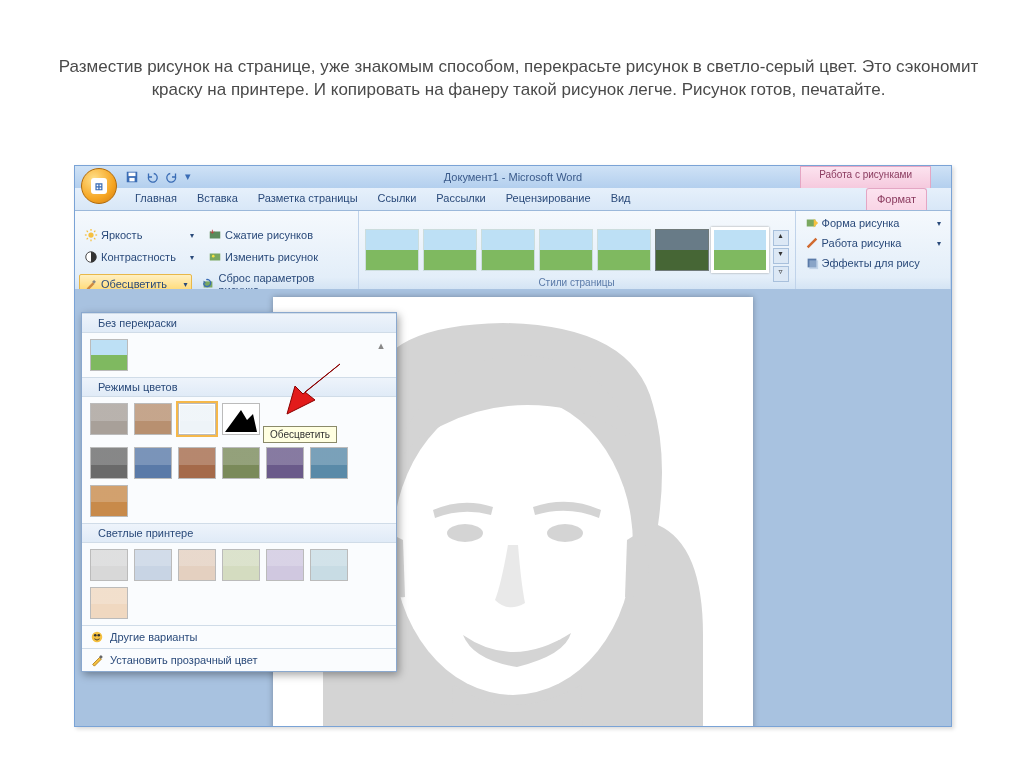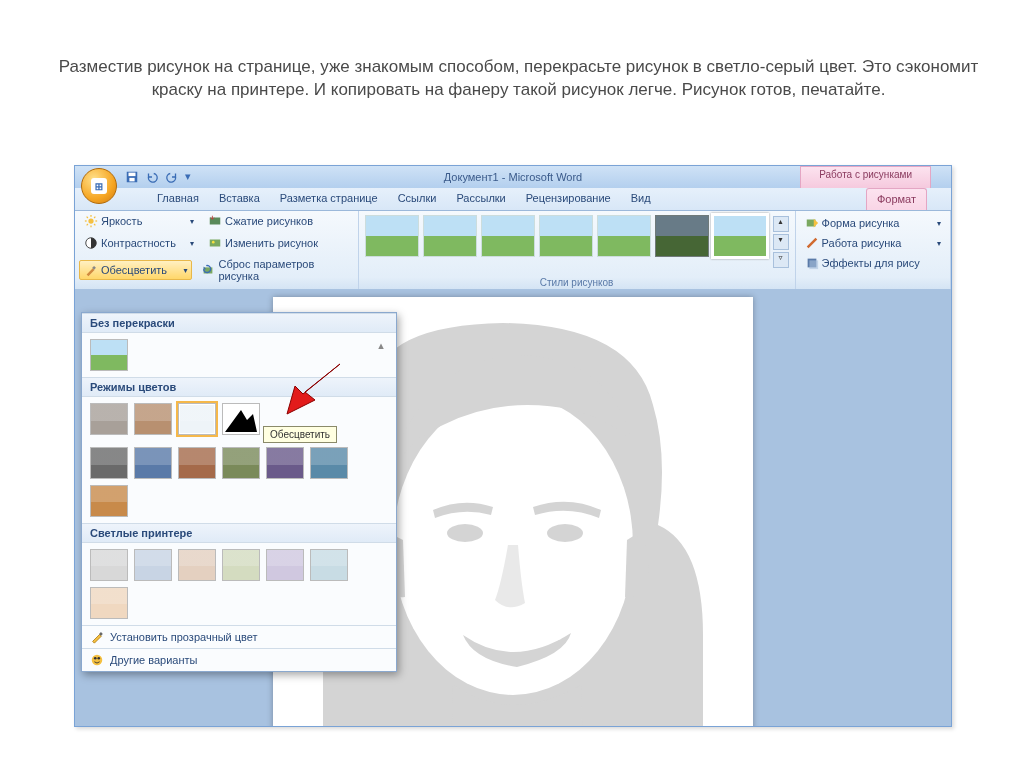--- a/index.html
+++ b/index.html
@@ -8,47 +8,47 @@
   .app{position:absolute;top:165px;left:74px;width:876px;height:560px;border:1px solid #7aa3d6;box-shadow:2px 2px 4px rgba(0,0,0,.15);background:linear-gradient(#c8dbf0,#b7d0ea);overflow:hidden}
   
   .titlebar{height:22px;background:linear-gradient(#cfe2f6,#b3cfee);display:flex;align-items:center;position:relative}
   .orb{width:34px;height:34px;border-radius:50%;background:radial-gradient(circle at 35% 30%,#ffe08a,#f6a623 60%,#d07a10);border:1px solid #b06a0a;position:absolute;left:6px;top:2px;z-index:5;display:flex;align-items:center;justify-content:center}
   .orb div{width:16px;height:16px;background:#fff;border-radius:3px;display:flex;align-items:center;justify-content:center;color:#3a6cb5;font-weight:bold;font-size:10px}
   .qat{margin-left:50px;display:flex;gap:6px;align-items:center}
   .qat span{width:14px;height:14px;display:inline-block}
   .title{position:absolute;left:50%;transform:translateX(-50%);color:#3a5a8a;font-size:11px}
   .contextual-tab-label{position:absolute;right:20px;top:0;height:18px;padding:2px 18px;background:linear-gradient(#fce3ef,#f5c8dd);border:1px solid #e4a6c4;border-bottom:none;color:#8a3a5e;font-size:10px}
   
-  .tabs{height:22px;background:linear-gradient(#e6f0fb,#d8e7f7);display:flex;padding-left:72px;border-bottom:1px solid #9bb8da;position:relative}
+  .tabs{height:22px;background:linear-gradient(#e6f0fb,#d8e7f7);display:flex;padding-left:50px;border-bottom:1px solid #9bb8da;position:relative}
   .tab{padding:4px 10px 0;color:#2a4a7a;cursor:pointer}
   .tab.active{background:linear-gradient(#fce3ef,#f9d5e6);border:1px solid #e4a6c4;border-bottom:none;border-radius:3px 3px 0 0;color:#8a3a5e}
   
   .ribbon{height:78px;background:linear-gradient(#f5f9fd,#e3eef9 85%,#d4e4f4);border-bottom:1px solid #9bb8da;display:flex}
-  .group{border-right:1px solid #c0d3ea;padding:0 4px 0;display:flex;flex-direction:column;position:relative}
+  .group{border-right:1px solid #c0d3ea;padding:14px 4px 0;display:flex;flex-direction:column;position:relative}
   .group-label{position:absolute;bottom:1px;left:0;right:0;text-align:center;font-size:10px;color:#5a7aa8}
   .adjust{width:300px}
   .adjust-row{display:flex;gap:4px;margin-bottom:2px;align-items:center}
   .btn{display:flex;align-items:center;gap:3px;padding:2px 4px;color:#2a4a7a;cursor:pointer;border:1px solid transparent;border-radius:2px}
   .btn.hl{background:linear-gradient(#fff0c2,#ffd76a);border-color:#e8b84a}
   .ico{width:14px;height:14px;display:inline-block;flex-shrink:0}
   .gallery{flex:1;display:flex;align-items:flex-start;padding:4px 2px;gap:4px;overflow:hidden}
   .thumb{width:52px;height:40px;background:linear-gradient(#bde0f5 50%,#7fb960 50%);border:1px solid #cdd;cursor:pointer;position:relative}
   .thumb.dark{filter:brightness(.55)}
   .thumb.sel{outline:2px solid #333}
   .thumb.frame::after{content:"";position:absolute;inset:-3px;border:3px solid #fff;box-shadow:0 0 2px #999}
   .pic-tools{width:160px;padding:2px 4px}
   
   .doc-area{position:absolute;top:123px;left:0;right:0;bottom:0;background:#a8c2e0;display:flex;justify-content:center;overflow:hidden}
   .page{width:480px;height:600px;background:#fff;margin-top:8px;box-shadow:0 0 6px rgba(0,0,0,.3);display:flex;align-items:flex-start;justify-content:center}
   .face{width:380px;height:440px;margin-top:18px;position:relative}
   
   .face svg{width:100%;height:100%}
   
   .dropdown{position:absolute;left:6px;top:146px;width:314px;background:#fafcfe;border:1px solid #8aa8ce;box-shadow:2px 3px 8px rgba(0,0,0,.35);z-index:20}
-  .dd-section-hdr{background:linear-gradient(#eef4fb,#e0ebf7);padding:3px 8px;font-weight:bold;color:#2a4a7a;border-bottom:1px solid #d0dce8;border-top:1px solid #d0dce8}
+  .dd-section-hdr{background:linear-gradient(#eef4fb,#e0ebf7);padding:3px 16px;font-weight:normal;color:#2a4a7a;border-bottom:1px solid #d0dce8;border-top:1px solid #d0dce8}
   .dd-row{display:flex;gap:6px;padding:6px 8px;flex-wrap:wrap}
   .sw{width:36px;height:30px;border:1px solid #bbb;cursor:pointer;background:#ccc}
   .sw.hover{outline:2px solid #f5b84a;box-shadow:0 0 0 1px #fff inset}
   .dd-foot{border-top:1px solid #d0dce8;padding:4px 8px;display:flex;align-items:center;gap:6px;color:#2a4a7a;cursor:pointer}
   .tooltip{position:absolute;left:188px;top:260px;background:#ffffe1;border:1px solid #8a8a6a;padding:2px 6px;font-size:10px;z-index:25;color:#333}
   
   .arrow{position:absolute;left:210px;top:196px;z-index:26;width:60px;height:54px}
   .scrollbtn{width:14px;height:14px;background:#dce8f5;border:1px solid #a8c0dc;margin:1px 0}
 </style>
 </head>
@@ -79,21 +79,21 @@
             </svg></span>
         <span style="color:#3a6cb5">▾</span>
       </div>
       <div class="title">Документ1 - Microsoft Word</div>
       <div class="contextual-tab-label">Работа с рисунками</div>
     </div>
 
     <div class="tabs">
       <div class="tab">Главная</div>
       <div class="tab">Вставка</div>
-      <div class="tab">Разметка странице</div>
+      <div class="tab">Разметка страницы</div>
       <div class="tab">Ссылки</div>
       <div class="tab">Рассылки</div>
       <div class="tab">Рецензирование</div>
       <div class="tab">Вид</div>
       <div style="flex:1"></div>
       <div class="tab active" style="margin-right:24px">Формат</div>
     </div>
 
     <div class="ribbon">
       <div class="group adjust">
@@ -167,21 +167,21 @@
           <div class="thumb"></div>
           <div class="thumb"></div>
           <div class="thumb dark"></div>
           <div class="thumb sel frame"></div>
           <div style="display:flex;flex-direction:column;margin-left:2px">
             <div class="scrollbtn" style="font-size:8px;text-align:center">▴</div>
             <div class="scrollbtn" style="font-size:8px;text-align:center">▾</div>
             <div class="scrollbtn" style="font-size:8px;text-align:center">▿</div>
           </div>
         </div>
-        <div class="group-label">Стили рисунков</div>
+        <div class="group-label">Стили страницы</div>
       </div>
       <div class="group pic-tools">
         <div class="btn">
             <span class="ico"><svg viewBox="0 0 16 16">
                 <rect x="2" y="4" width="10" height="8" fill="#7aa860"></rect>
                 <path d="M10 3 L15 8 L10 13 Z" fill="#f5c040"></path>
               </svg></span>
             <span>Форма рисунка</span>
             <span style="margin-left:auto;font-size:8px">▾</span>
           </div>
@@ -267,34 +267,34 @@
           <div class="sw" style="background: linear-gradient(rgba(216, 216, 216, 0.8) 55%, rgb(216, 216, 216) 55%);"></div>
           <div class="sw" style="background: linear-gradient(rgba(200, 212, 228, 0.8) 55%, rgb(200, 212, 228) 55%);"></div>
           <div class="sw" style="background: linear-gradient(rgba(228, 208, 192, 0.8) 55%, rgb(228, 208, 192) 55%);"></div>
           <div class="sw" style="background: linear-gradient(rgba(212, 220, 192, 0.8) 55%, rgb(212, 220, 192) 55%);"></div>
           <div class="sw" style="background: linear-gradient(rgba(208, 200, 224, 0.8) 55%, rgb(208, 200, 224) 55%);"></div>
           <div class="sw" style="background: linear-gradient(rgba(200, 220, 228, 0.8) 55%, rgb(200, 220, 228) 55%);"></div>
           <div class="sw" style="background: linear-gradient(rgba(240, 216, 192, 0.8) 55%, rgb(240, 216, 192) 55%);"></div>
         </div>
       <div class="dd-foot">
         <span class="ico"><svg viewBox="0 0 16 16">
-              <path d="M3 13 L11 5 L13 7 L5 15 Z" fill="#f5c040" stroke="#b08020"></path>
-              <rect x="11" y="3" width="3" height="3" fill="#666" transform="rotate(45 12.5 4.5)"></rect>
-            </svg></span>
-        <span>Установить прозрачный цвет</span>
-      </div>
-      <div class="dd-foot">
-        <span class="ico"><svg viewBox="0 0 16 16">
               <circle cx="8" cy="8" r="6" fill="#f5c040"></circle>
               <circle cx="6" cy="6" r="1.5" fill="#333"></circle>
               <circle cx="10" cy="6" r="1.5" fill="#333"></circle>
               <path d="M5 10 Q8 13 11 10" stroke="#333" fill="none"></path>
             </svg></span>
         <span>Другие варианты</span>
       </div>
+      <div class="dd-foot">
+        <span class="ico"><svg viewBox="0 0 16 16">
+              <path d="M3 13 L11 5 L13 7 L5 15 Z" fill="#f5c040" stroke="#b08020"></path>
+              <rect x="11" y="3" width="3" height="3" fill="#666" transform="rotate(45 12.5 4.5)"></rect>
+            </svg></span>
+        <span>Установить прозрачный цвет</span>
+      </div>
     </div>
 
     <div class="tooltip">Обесцветить</div>
 
     <svg class="arrow" viewBox="0 0 60 54">
       <path d="M55 2 L20 30 L30 38 L2 52 L10 24 L18 32 Z" fill="#e21b1b" stroke="#8a0000" stroke-width="1"></path>
     </svg>
 
   </div>
 </div>

